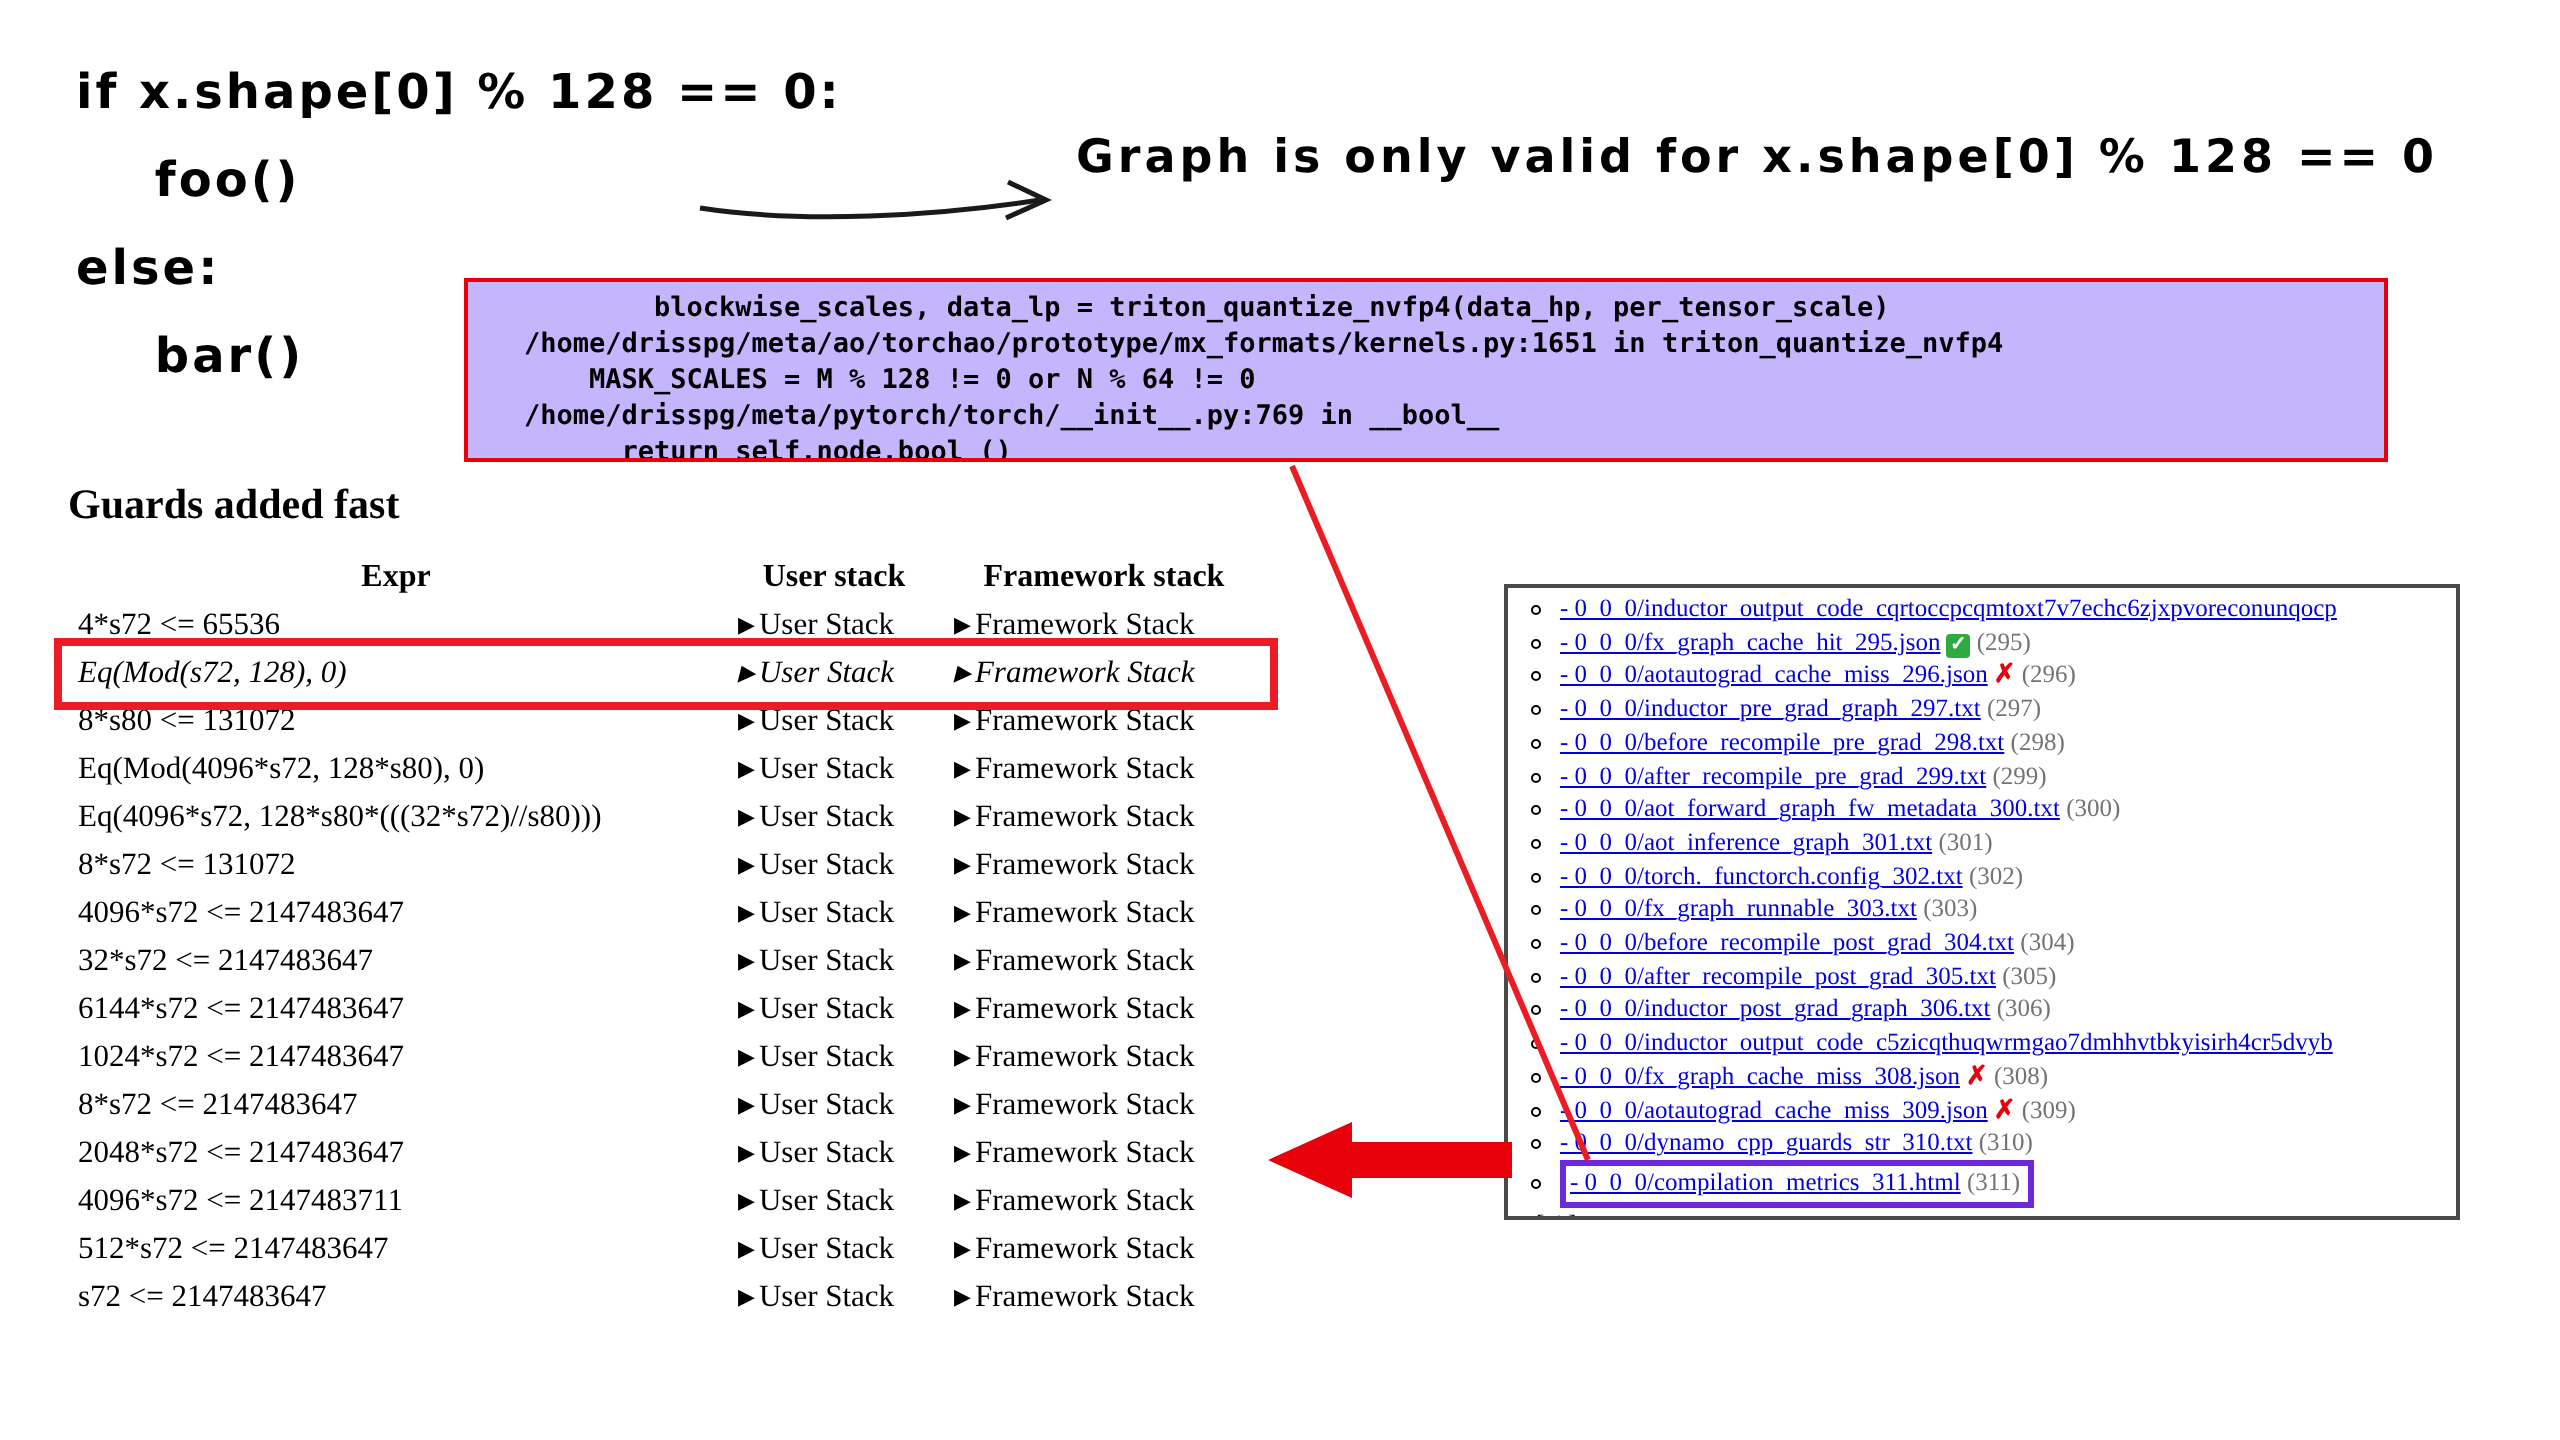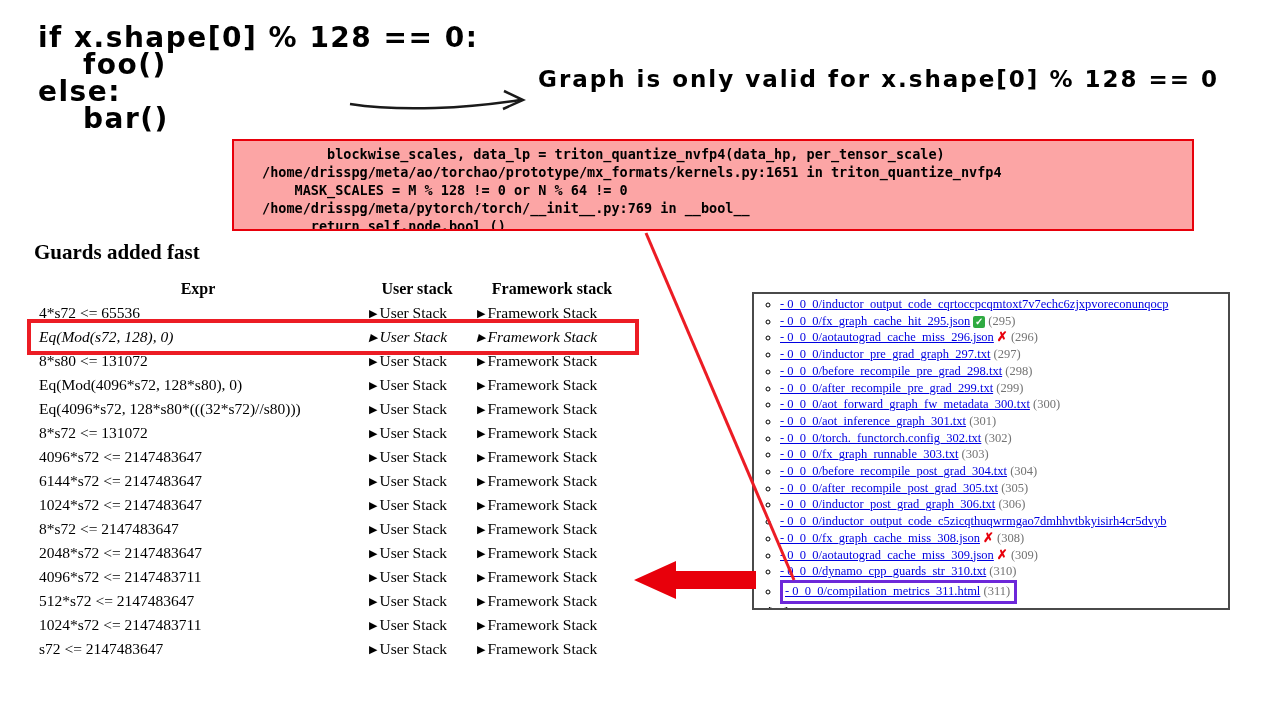--- a/index.html
+++ b/index.html
@@ -3,32 +3,32 @@
 <meta charset="utf-8">
 <style>
   html,body{margin:0;padding:0;}
   body{
     width:1280px;height:720px;position:relative;overflow:hidden;
     background:#ffffff;font-family:"Liberation Serif",serif;color:#000;
   }
   
   .handwrite{
     position:absolute;left:38px;top:24px;
-    font-family:"DejaVu Sans",sans-serif;font-size:28px;font-weight:600;
-    letter-spacing:1.5px;line-height:27px;white-space:pre;
+    font-family:"DejaVu Sans",sans-serif;font-size:24px;font-weight:600;
+    letter-spacing:1.5px;line-height:44px;white-space:pre;
   }
   .annotation{
     position:absolute;left:538px;top:66px;
     font-family:"DejaVu Sans",sans-serif;font-size:23px;font-weight:600;
     letter-spacing:2px;white-space:nowrap;
   }
   
   .codebox{
     position:absolute;left:232px;top:139px;width:962px;height:92px;
-    box-sizing:border-box;border:2px solid #e8000b;background:#fca5a5;
+    box-sizing:border-box;border:2px solid #e8000b;background:#c4b5fd;
     margin:0;padding:4px 8px 0 28px;overflow:hidden;
     font-family:"DejaVu Sans Mono","Liberation Mono",monospace;
     font-size:13.5px;line-height:18px;white-space:pre;font-weight:600;
   }
   .guards-title{
     position:absolute;left:34px;top:240px;margin:0;
     font-size:21px;font-weight:bold;font-family:"Liberation Serif",serif;
   }
   
   table.guards{
@@ -160,20 +160,29 @@
   <tr>
     <td class="expr">4096*s72 &lt;= 2147483647</td>
     <td class="stack">
       <span class="toggle"><span class="tri">▶</span><span class="lbl">User Stack</span></span>
     </td>
     <td class="stack fw">
       <span class="toggle"><span class="tri">▶</span><span class="lbl">Framework Stack</span></span>
     </td>
   </tr>
 
+  <tr>
+    <td class="expr">32*s72 &lt;= 2147483647</td>
+    <td class="stack">
+      <span class="toggle"><span class="tri">▶</span><span class="lbl">User Stack</span></span>
+    </td>
+    <td class="stack fw">
+      <span class="toggle"><span class="tri">▶</span><span class="lbl">Framework Stack</span></span>
+    </td>
+  </tr>
 
   <tr>
     <td class="expr">6144*s72 &lt;= 2147483647</td>
     <td class="stack">
       <span class="toggle"><span class="tri">▶</span><span class="lbl">User Stack</span></span>
     </td>
     <td class="stack fw">
       <span class="toggle"><span class="tri">▶</span><span class="lbl">Framework Stack</span></span>
     </td>
   </tr>
@@ -221,29 +230,20 @@
   <tr>
     <td class="expr">512*s72 &lt;= 2147483647</td>
     <td class="stack">
       <span class="toggle"><span class="tri">▶</span><span class="lbl">User Stack</span></span>
     </td>
     <td class="stack fw">
       <span class="toggle"><span class="tri">▶</span><span class="lbl">Framework Stack</span></span>
     </td>
   </tr>
 
-  <tr>
-    <td class="expr">1024*s72 &lt;= 2147483711</td>
-    <td class="stack">
-      <span class="toggle"><span class="tri">▶</span><span class="lbl">User Stack</span></span>
-    </td>
-    <td class="stack fw">
-      <span class="toggle"><span class="tri">▶</span><span class="lbl">Framework Stack</span></span>
-    </td>
-  </tr>
 
   <tr>
     <td class="expr">s72 &lt;= 2147483647</td>
     <td class="stack">
       <span class="toggle"><span class="tri">▶</span><span class="lbl">User Stack</span></span>
     </td>
     <td class="stack fw">
       <span class="toggle"><span class="tri">▶</span><span class="lbl">Framework Stack</span></span>
     </td>
   </tr>

